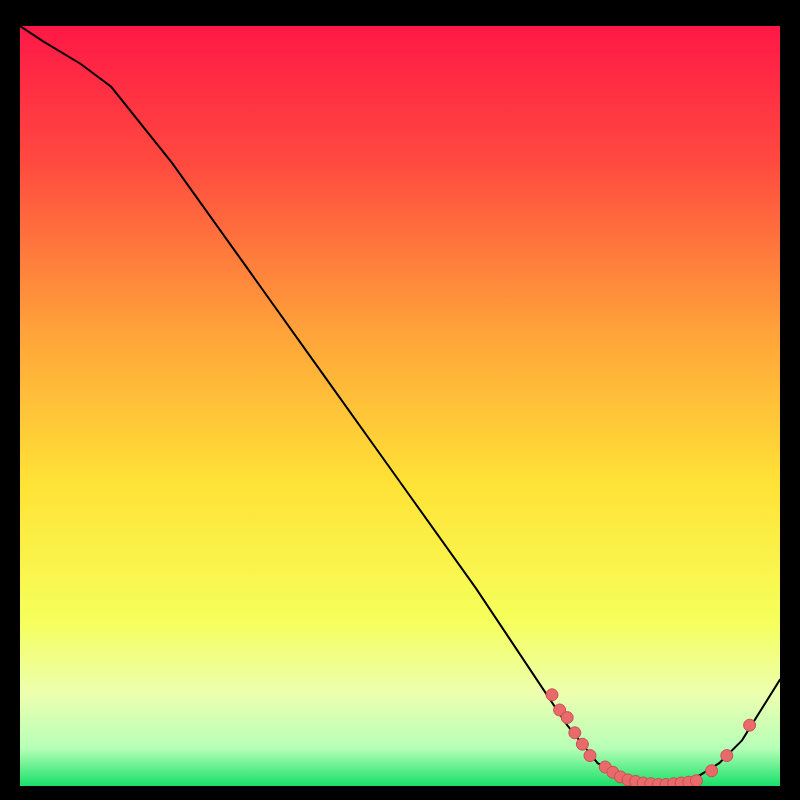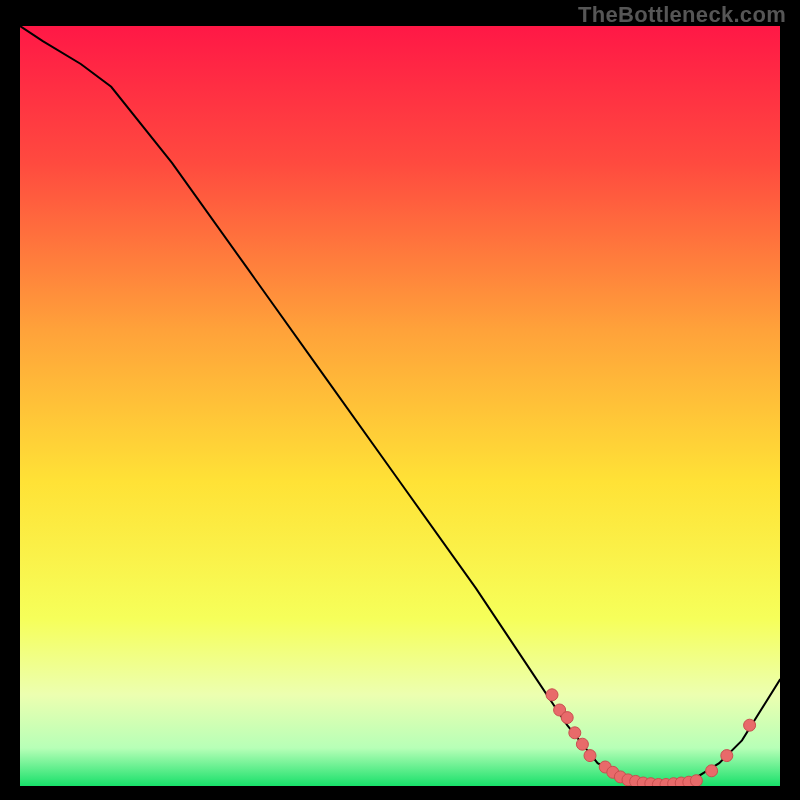--- a/index.html
+++ b/index.html
@@ -30,21 +30,20 @@
     position: absolute;
     left: 20px;
     top: 26px;
     width: 760px;
     height: 760px;
   }
 </style>
 </head>
 <body>
 <div class="frame">
-  <div class="watermark">TheBottleneck.com</div>
 
   <svg viewBox="0 0 760 760">
     <defs>
       <linearGradient id="bgGrad" x1="0" y1="0" x2="0" y2="1">
         <stop id="g0" offset="0%" stop-color="#ff1846"></stop>
         <stop id="g1" offset="18%" stop-color="#ff4a3f"></stop>
         <stop id="g2" offset="40%" stop-color="#ffa23a"></stop>
         <stop id="g3" offset="60%" stop-color="#ffe236"></stop>
         <stop id="g4" offset="78%" stop-color="#f6ff5a"></stop>
         <stop id="g5" offset="88%" stop-color="#ecffb0"></stop>

